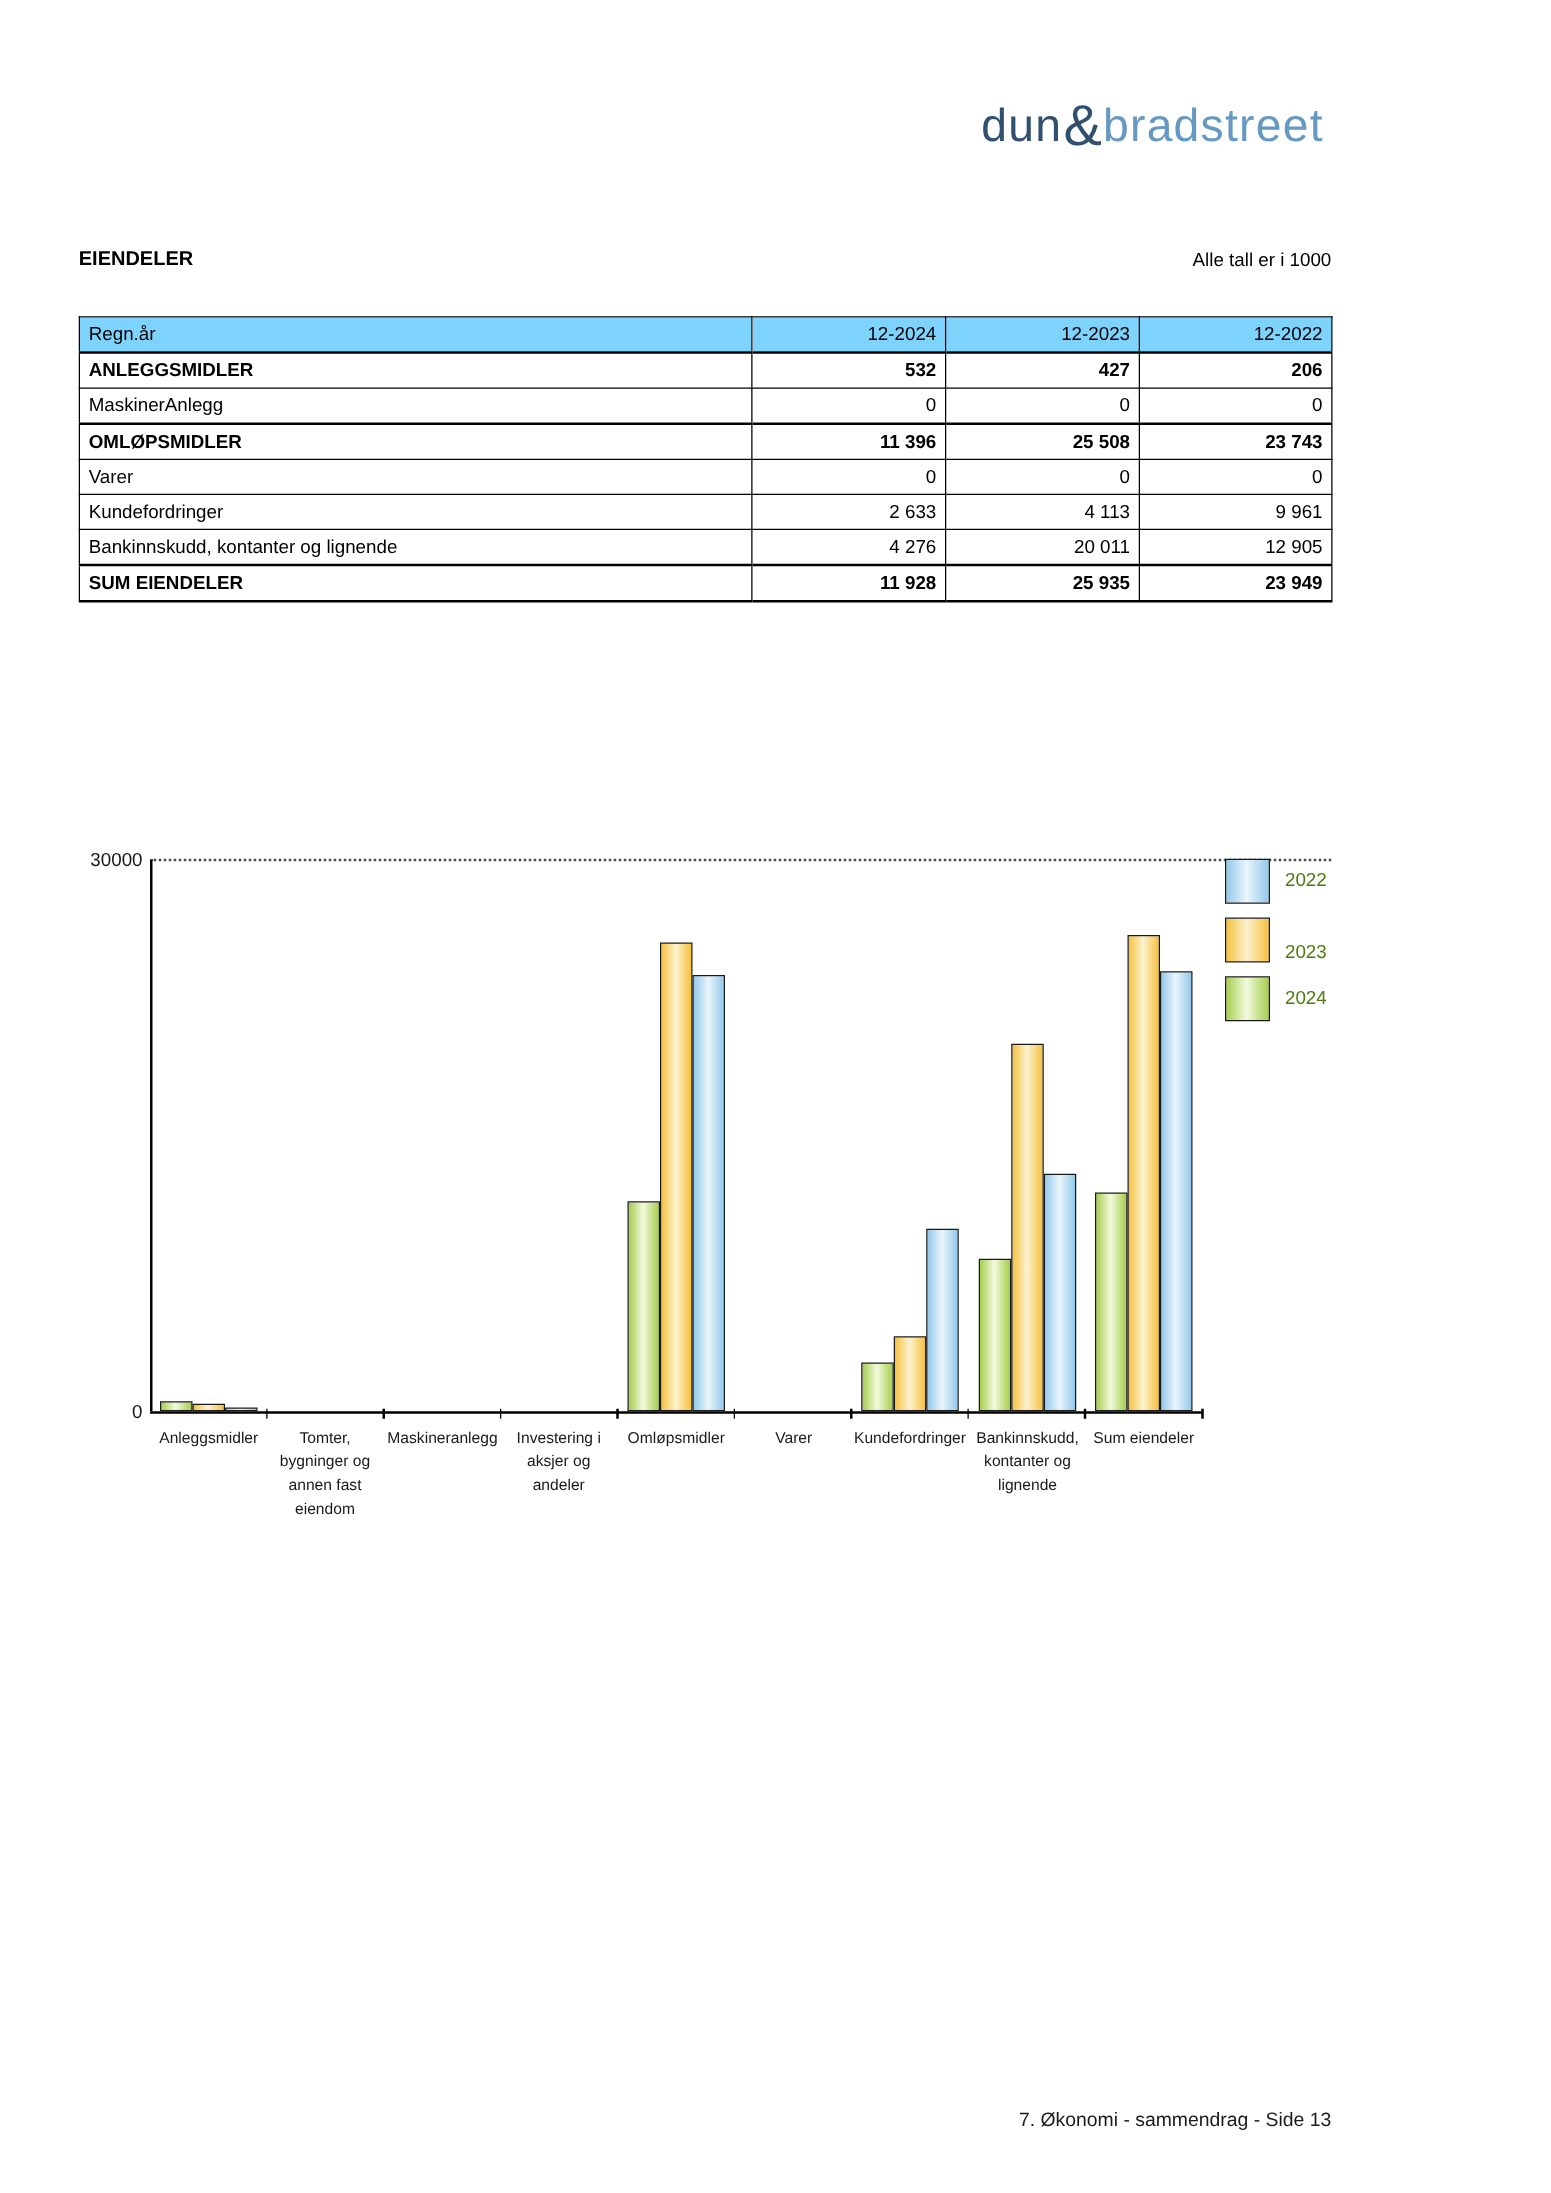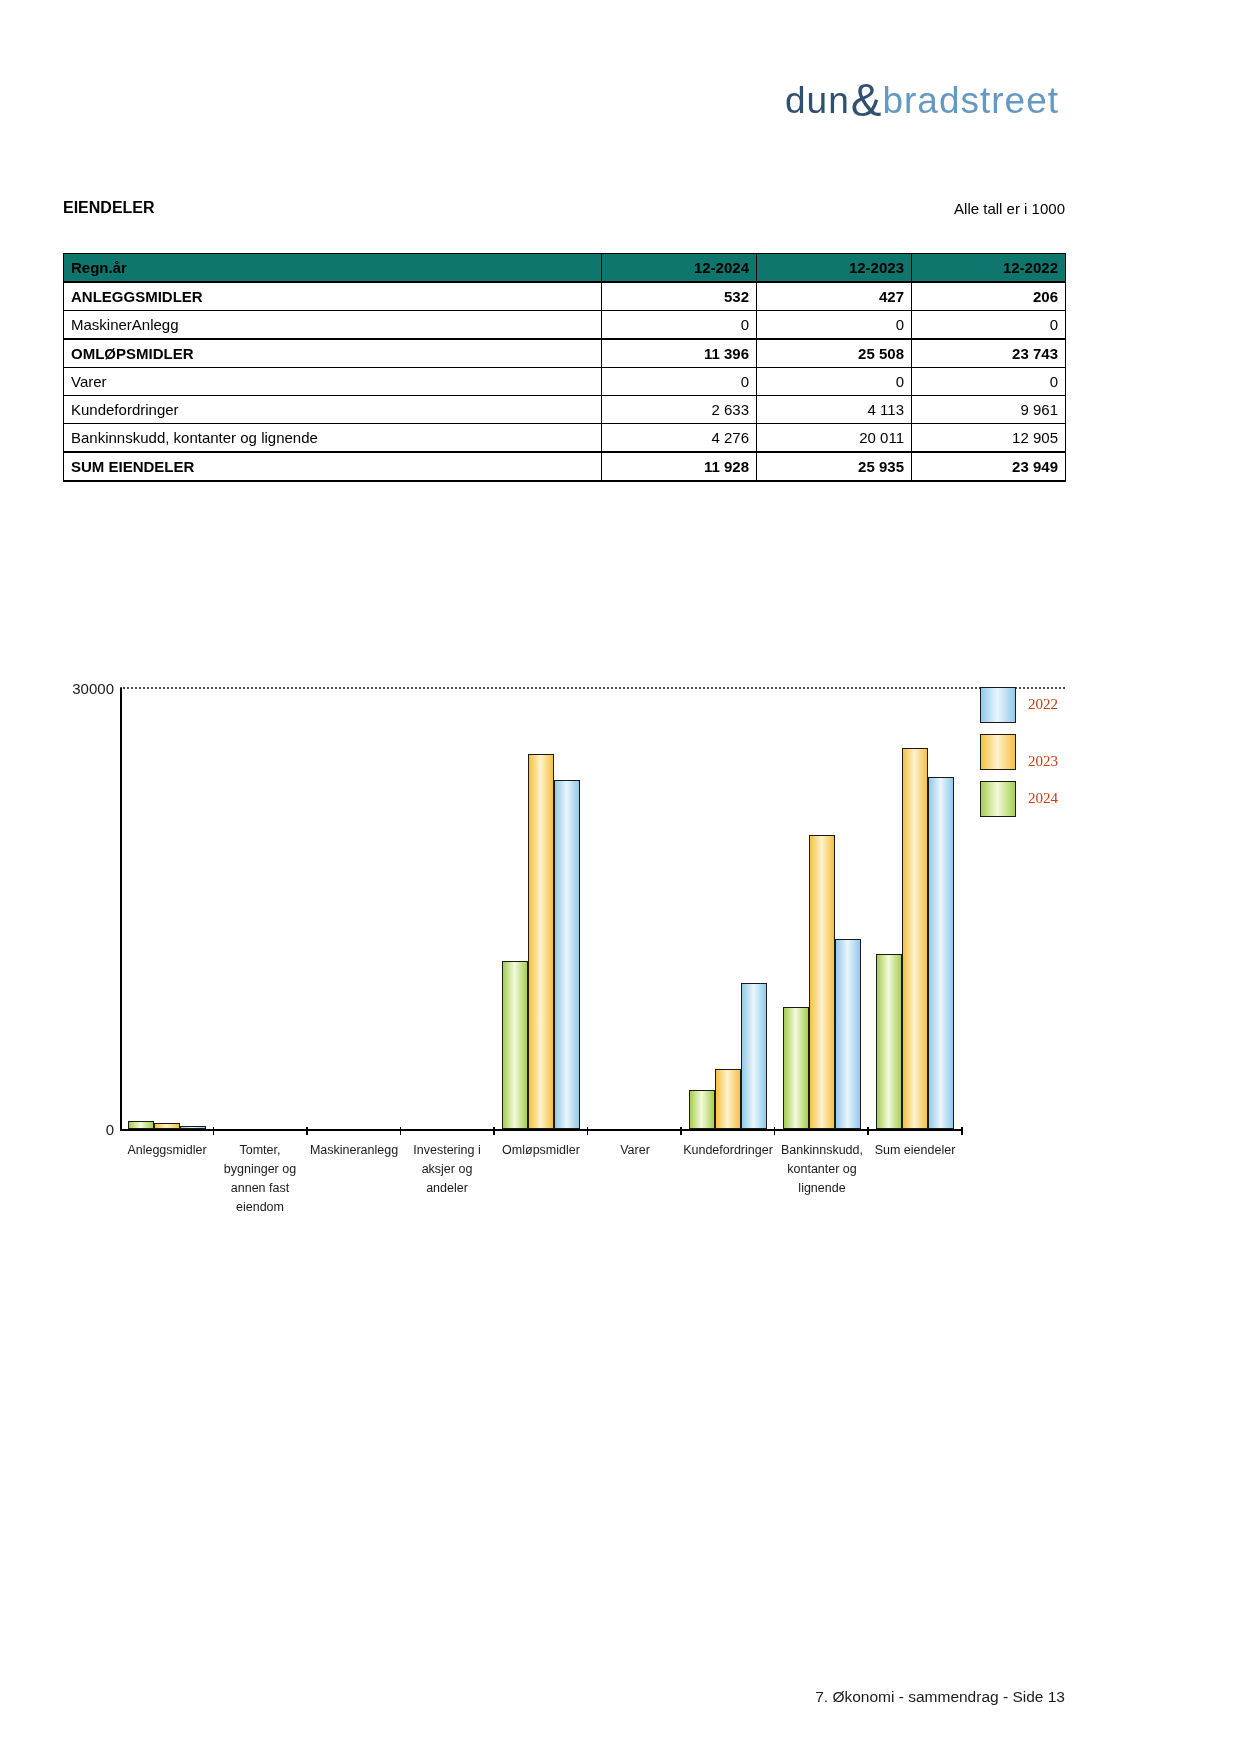--- a/index.html
+++ b/index.html
@@ -14,39 +14,39 @@
 
   
   .title{position:absolute;left:63px;top:199px;font-size:16px;font-weight:bold;}
   .note{position:absolute;top:200px;right:176px;font-size:15px;margin-left:32px;}
 
   
   table.assets{position:absolute;left:63px;top:253px;width:1002px;border-collapse:collapse;
                font-size:15px;table-layout:fixed;}
   table.assets td,table.assets th{border:1px solid #000;height:27px;padding:0 7px;
                overflow:hidden;white-space:nowrap;}
-  table.assets thead th{background:#0f766e;text-align:left;font-weight:bold;border-bottom:1.5px solid #000;margin-left:48px;}
+  table.assets thead th{background:#7dd3fc;text-align:left;font-weight:normal;border-bottom:1.5px solid #000;margin-left:48px;}
   table.assets thead th.num{text-align:right;}
   table.assets td.num{text-align:right;}
   table.assets tr.bold td{font-weight:bold;border-top:2px solid #000;}
   table.assets{border:1.5px solid #000;}
   table.assets tr.bold:last-child td{border-bottom:2px solid #000;}
 
   
   .chart{position:absolute;inset:0;pointer-events:none;}
   .chart .abs{position:absolute;}
   .yaxis{width:1.5px;background:#000;}
   .xaxis{height:1.5px;background:#000;}
   .gridline{height:0;border-top:2px dotted #4a4a4a;}
   .tick{width:1.5px;background:#000;}
   .ylab{font-size:15px;color:#1a1a1a;text-align:right;}
   .bar{box-sizing:border-box;border:1px solid #1a1a1a;}
   .catlab{font-size:12.5px;color:#1a1a1a;text-align:center;line-height:19px;}
   .legend-sq{box-sizing:border-box;border:1px solid #1a1a1a;}
-  .legend-lab{font-size:15px;color:#c2410c;font-family:Liberation Serif, serif;}
+  .legend-lab{font-size:15px;color:#4d7c0f;}
 
   
   .footer{position:absolute;top:1688px;right:176px;font-size:15.5px;color:#1a1a1a;}
 </style>
 </head>
 <body>
 
 <div class="page">
 
   <div class="logo">

